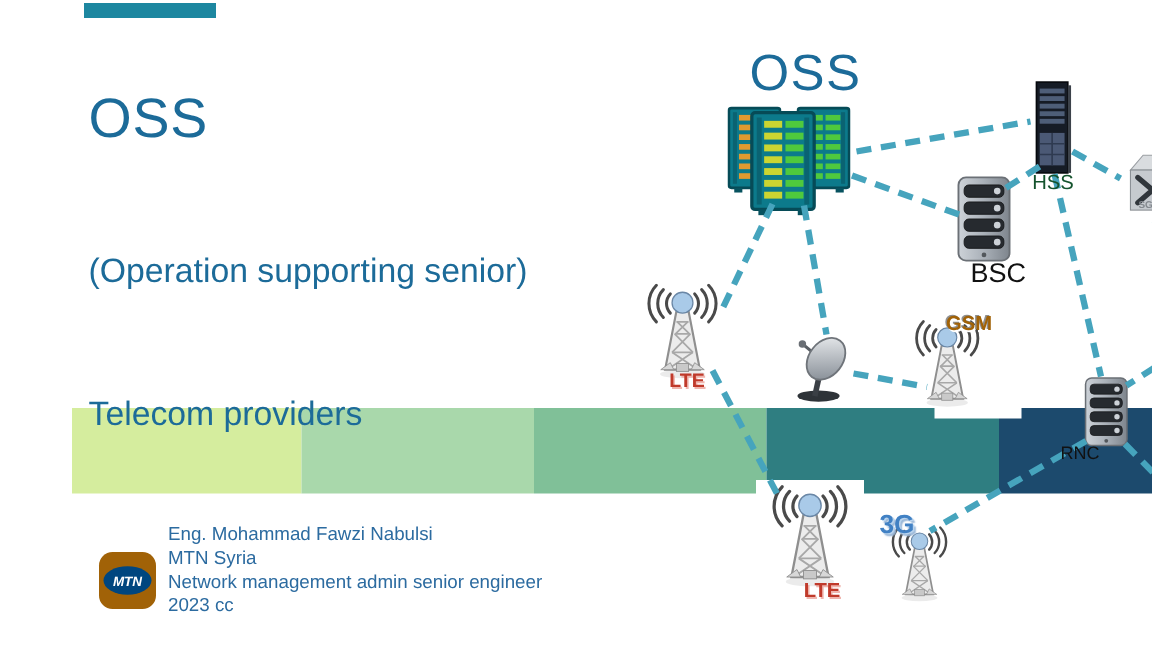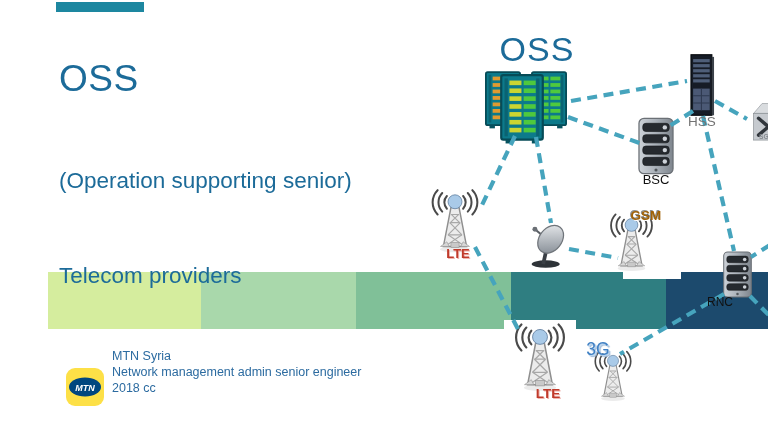--- a/index.html
+++ b/index.html
@@ -19,29 +19,29 @@
   
   #logo{left:18px;top:368px;width:38px;height:38px;border-radius:9px;}
   #logo svg{position:absolute;left:2px;top:8px;}
   
   .band-seg{top:272px;height:57px;}
   
   #oss-heading{left:443px;top:30px;width:92px;text-align:center;font-size:34px;letter-spacing:1px;}
   
   .nlabel{text-align:center;color:#111;}
   #lbl-hss{left:630px;top:114px;width:48px;font-size:13.5px;}
-  #lbl-bsc{left:580px;top:172px;width:56px;font-size:13px;}
+  #lbl-bsc{left:580px;top:172px;width:56px;font-size:18px;text-align:right;}
   #lbl-rnc{left:644px;top:295px;width:56px;font-size:12px;}
   #lbl-gsm{left:572px;top:208px;width:52px;font-size:13.5px;font-weight:bold;
            text-shadow:-1px -1px 0 #8f8f8f,1px 1px 0 #ffffff;}
   #lbl-lte-top{left:386px;top:246px;width:48px;font-size:13px;font-weight:bold;
            text-shadow:1px 1px 0 #efb5ae;}
   #lbl-lte-bottom{left:476px;top:386px;width:48px;font-size:13.5px;font-weight:bold;
            text-shadow:1px 1px 0 #efb5ae;}
-  #lbl-3g{left:529px;top:339px;width:42px;font-size:17.5px;font-weight:normal;
+  #lbl-3g{left:529px;top:339px;width:42px;font-size:17.5px;font-weight:bold;
            text-shadow:1px 1px 0 #b9d4ee,2px 2px 1px #9bb8d8;}
   .whitebox{background:#ffffff;}
   .z1{z-index:1}.z2{z-index:2}.z3{z-index:3}.z5{z-index:5}.z6{z-index:6}
   svg.icon{overflow:visible;}
 </style>
 </head>
 <body>
 
 <div id="slide">
 
@@ -195,21 +195,21 @@
   <svg class="abs icon z3" style="left:483px;top:69px" width="36" height="62">
     <use href="#sym-rack" style="color:#4fc93d"></use>
     </svg>
   <svg class="abs icon z3" style="left:451px;top:74px" width="46" height="70">
     <use href="#sym-rack" style="color:#cbd531"></use>
     </svg>
 
   <svg class="abs icon z3" style="left:641px;top:54px" width="27" height="62">
     <use href="#sym-hss"></use>
     </svg>
-  <div id="lbl-hss" class="abs nlabel z6" style="color: #737373;">HSS</div>
+  <div id="lbl-hss" class="abs nlabel z6" style="color: #14532d;">HSS</div>
 
   <svg class="abs icon z3" style="left:589px;top:117px" width="38" height="58">
     <use href="#sym-server"></use>
     </svg>
   <div id="lbl-bsc" class="abs nlabel z6" style="color: rgb(17, 17, 17);">BSC</div>
 
   <svg class="abs icon z3" style="left:700px;top:96px" width="45" height="53">
     <use href="#sym-cube"></use>
     </svg>
 
@@ -240,25 +240,26 @@
   <svg class="abs icon z3" style="left:461px;top:323px" width="62" height="70">
     <use href="#sym-tower"></use>
     </svg>
   <div id="lbl-lte-bottom" class="abs nlabel z6" style="color: rgb(192, 58, 43);">LTE</div>
 
   <svg class="abs icon z3" style="left:476px;top:221px" width="50" height="48">
     <use href="#sym-dish"></use>
     </svg>
 
   <div id="author" class="abs z2" style="color: rgb(44, 107, 160);">
+    <div>Eng. Mohammad Fawzi Nabulsi</div>
     <div>MTN Syria</div>
     <div>Network management admin senior engineer</div>
-    <div>2018 cc</div>
+    <div>2023 cc</div>
   </div>
 
-  <div id="logo" class="abs z2" style="background: #fde047;">
+  <div id="logo" class="abs z2" style="background: #a16207;">
     <svg width="34" height="22">
       <ellipse cx="17" cy="11" rx="16" ry="9.5" fill="#00467f"></ellipse>
       <text x="17" y="14.5" text-anchor="middle" font-size="9" font-weight="bold" font-style="italic" fill="#ffffff" style="font-family:'Liberation Sans',sans-serif">MTN</text>
     </svg>
   </div>
 
 </div>
 
 </body></html>

